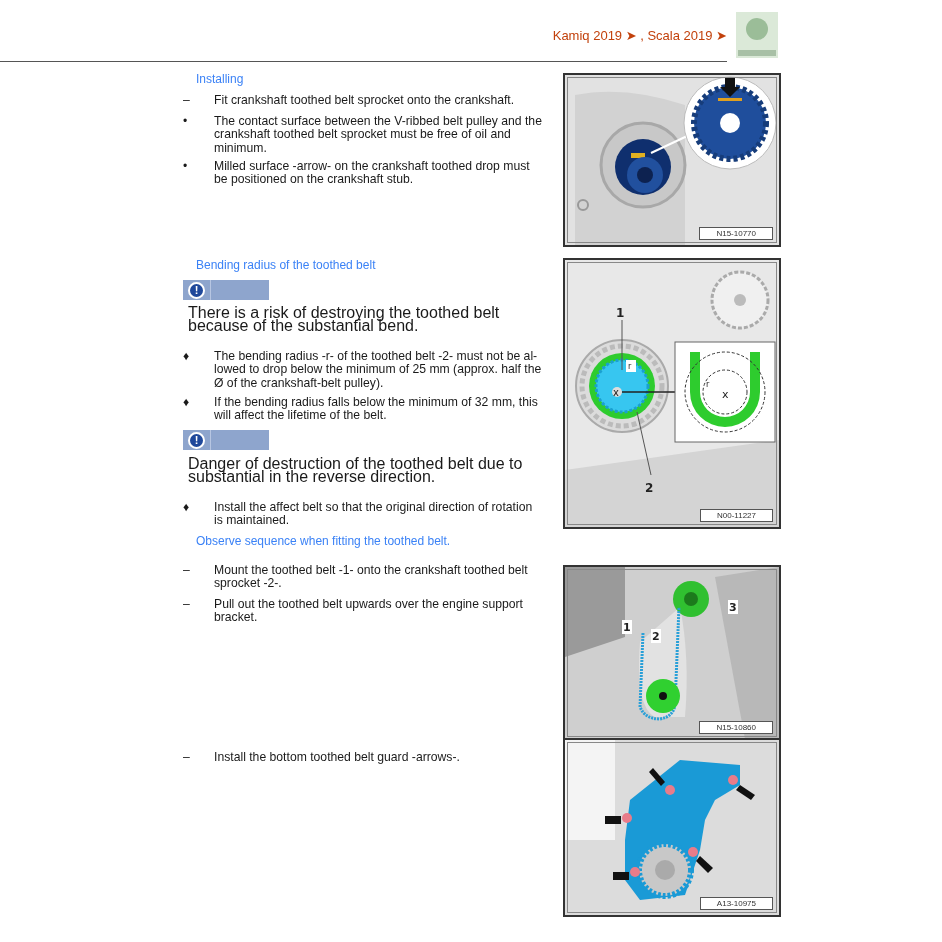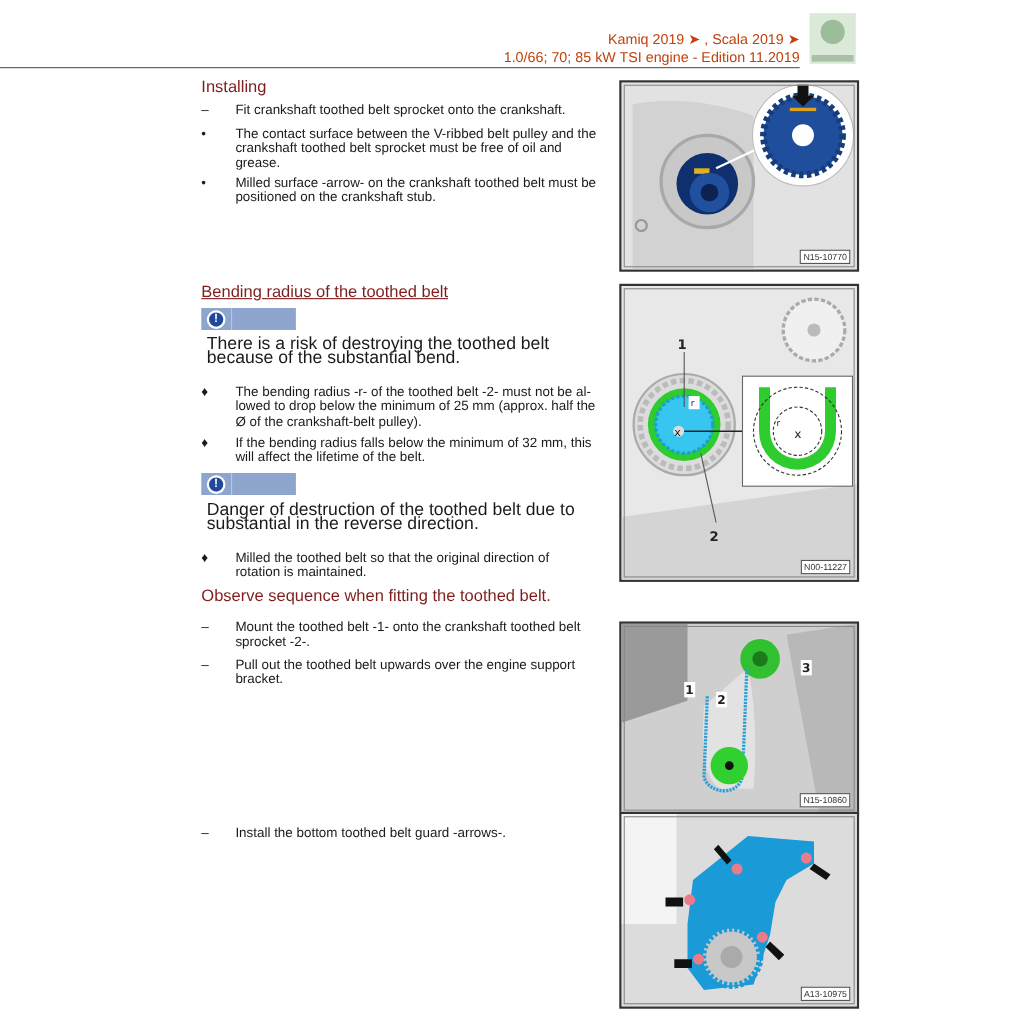--- a/index.html
+++ b/index.html
@@ -4,64 +4,63 @@
 <style>
   html, body { margin:0; padding:0; background:#ffffff; }
   body { width:942px; height:942px; position:relative; overflow:hidden;
          font-family:"Liberation Sans", sans-serif; color:#1a1a1a; }
   .header { position:absolute; right:215px; top:28px; text-align:right; font-size:13px; line-height:16px; color:#c2410c; }
   .header-rule { position:absolute; left:0; width:727px; top:61px; height:1px; background:#555; }
   .logo { position:absolute; left:736px; top:12px; width:42px; height:46px; background:#dbe9d8; }
   .logo .inner { position:absolute; left:10px; top:6px; width:22px; height:22px; border-radius:50%; background:#9bbd98; }
   .logo .bar { position:absolute; left:2px; bottom:2px; width:38px; height:6px; background:#a8c0a6; }
 
-  .txt { position:absolute; left:183px; font-size:15px; line-height:13.3px; color:#7f1d1d; }
+  .txt { position:absolute; left:196px; font-size:12px; line-height:13.3px; color:#3b82f6; }
   .item { position:absolute; left:183px; width:360px; font-size:12.2px; line-height:13.3px; color:#1a1a1a; }
   .item .mk { position:absolute; left:0; top:0; width:16px; }
   .item .body { margin-left:31px; display:block; }
   .notice-badge { position:absolute; left:183px; width:86px; height:20px; background:#8ea5cd; }
   .notice-badge .icon { position:absolute; left:5px; top:2px; width:13px; height:13px; border:2px solid #fff; border-radius:50%; background:#20499b;
                         color:#fff; font-weight:bold; font-size:11px; line-height:13px; text-align:center; }
   .notice-badge .sep { position:absolute; left:27px; top:0; width:1px; height:20px; background:#b7c6e2; }
   .notice-badge .lbl { position:absolute; left:35px; top:20px; color:#fff; font-style:italic; font-size:12.5px; letter-spacing:0.3px; }
   .notice-text { position:absolute; left:188px; width:350px; font-size:16px; line-height:13.3px; }
 
   .fig { position:absolute; left:563px; width:214px; border:2px solid #333; background:#e6e6e6; overflow:hidden; }
   .fig::after { content:""; position:absolute; inset:2px; border:1px solid #888; pointer-events:none; }
   .fig svg { position:absolute; left:0; top:0; }
-  .fig-id { position:absolute; right:6px; bottom:5px; background:#fff; border:1px solid #555; font-size:8px; padding:1px 2px; color:#333;text-align:center; }
+  .fig-id { position:absolute; right:6px; bottom:5px; background:#fff; border:1px solid #555; font-size:8px; padding:1px 16px; color:#333;text-align:center; }
 </style>
 </head>
 <body>
 
 <div class="header">
   <div>Kamiq 2019 ➤ , Scala 2019 ➤</div>
-  <div>1.0/66; 70; 85 kW TSI engine - Edition 11.2019</div>
 </div>
 <div class="header-rule"></div>
 <div class="logo">
     <div class="inner"></div>
     <div class="bar"></div>
   </div>
 
 <div class="txt" style="top:73px;">Installing</div>
 <div class="item" style="top:94px;">
   <span class="mk">–</span>
   <span class="body">Fit crankshaft toothed belt sprocket onto the crankshaft.</span>
 </div>
 <div class="item" style="top:115px;">
   <span class="mk">•</span>
-  <span class="body">The contact surface between the V-ribbed belt pulley and the crankshaft toothed belt sprocket must be free of oil and grease.</span>
+  <span class="body">The contact surface between the V-ribbed belt pulley and the crankshaft toothed belt sprocket must be free of oil and minimum.</span>
 </div>
 <div class="item" style="top:160px;">
   <span class="mk">•</span>
-  <span class="body">Milled surface -arrow- on the crankshaft toothed belt must be positioned on the crankshaft stub.</span>
+  <span class="body">Milled surface -arrow- on the crankshaft toothed drop must be positioned on the crankshaft stub.</span>
 </div>
 
-<div class="txt" style="top:259px;text-decoration:underline;">Bending radius of the toothed belt</div>
+<div class="txt" style="top:259px;">Bending radius of the toothed belt</div>
 <div class="notice-badge" style="top:280px;">
   <span class="icon">!</span>
   <span class="sep"></span>
   <span class="lbl">NOTICE</span>
 </div>
 <div class="notice-text" style="top:306px;">There is a risk of destroying the toothed belt because of the substantial bend.</div>
 
 <div class="item" style="top:350px;">
   <span class="mk">♦</span>
   <span class="body">The bending radius -r- of the toothed belt -2- must not be al-lowed to drop below the minimum of 25 mm (approx. half the Ø of the crankshaft-belt pulley).</span>
@@ -73,21 +72,21 @@
 
 <div class="notice-badge" style="top:430px;">
   <span class="icon">!</span>
   <span class="sep"></span>
   <span class="lbl">NOTICE</span>
 </div>
 <div class="notice-text" style="top:457px;">Danger of destruction of the toothed belt due to substantial in the reverse direction.</div>
 
 <div class="item" style="top:501px;">
   <span class="mk">♦</span>
-  <span class="body">Milled the toothed belt so that the original direction of rotation is maintained.</span>
+  <span class="body">Install the affect belt so that the original direction of rotation is maintained.</span>
 </div>
 
 <div class="txt" style="top:535px;text-align:center;">Observe sequence when fitting the toothed belt.</div>
 <div class="item" style="top:564px;">
   <span class="mk">–</span>
   <span class="body">Mount the toothed belt -1- onto the crankshaft toothed belt sprocket -2-.</span>
 </div>
 <div class="item" style="top:598px;">
   <span class="mk">–</span>
   <span class="body">Pull out the toothed belt upwards over the engine support bracket.</span>

